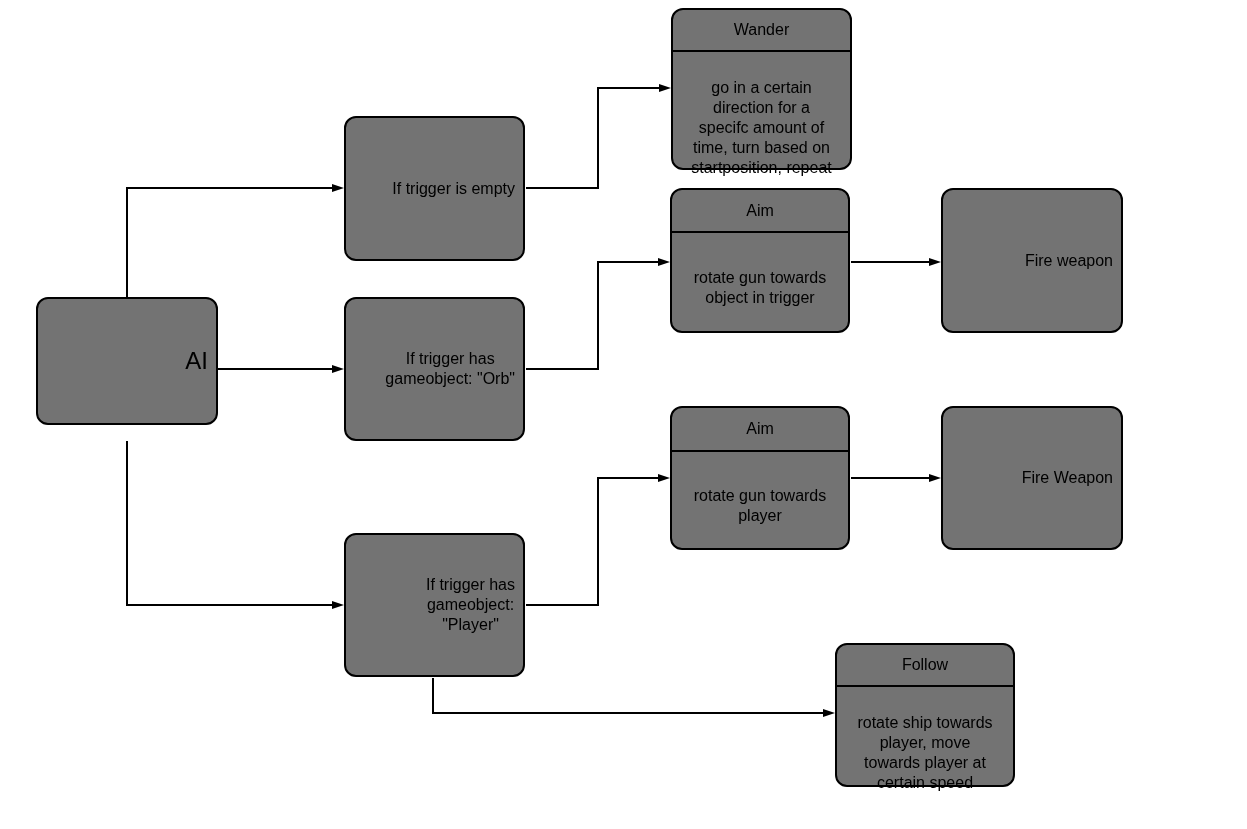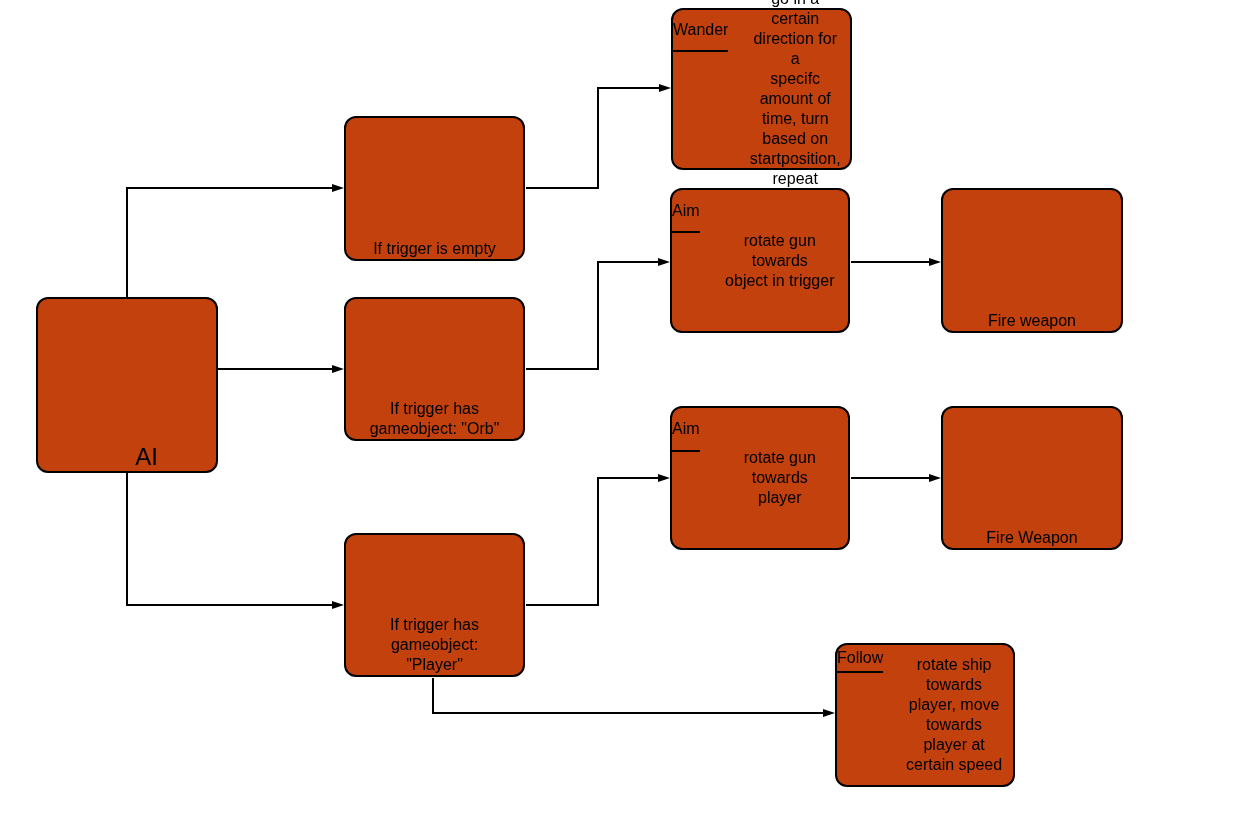--- a/index.html
+++ b/index.html
@@ -18,26 +18,26 @@
   .edges {
     position: absolute;
     left: 0; top: 0;
     width: 1247px;
     height: 829px;
     pointer-events: none;
   }
   .node {
     position: absolute;
     box-sizing: border-box;
-    background: #c2410c;
+    background: #737373;
     border: 2px solid #000000;
     border-radius: 12px;
     color: #000000;
     display: flex;
-    flex-direction: row;
+    flex-direction: column;
     gap: 12px;
   }
   .node.simple {
     align-items: flex-end;
     justify-content: center;
   }
   .label {
     font-size: 16px;
     line-height: 20px;
     text-align: center;
@@ -86,21 +86,21 @@
       <path d="M 127 441 L 127 605 L 333 605" marker-end="url(#arrow)"></path>
       <path d="M 526 188 L 598 188 L 598 88 L 660 88" marker-end="url(#arrow)"></path>
       <path d="M 526 369 L 598 369 L 598 262 L 659 262" marker-end="url(#arrow)"></path>
       <path d="M 851 262 L 930 262" marker-end="url(#arrow)"></path>
       <path d="M 526 605 L 598 605 L 598 478 L 659 478" marker-end="url(#arrow)"></path>
       <path d="M 851 478 L 930 478" marker-end="url(#arrow)"></path>
       <path d="M 433 678 L 433 713 L 824 713" marker-end="url(#arrow)"></path>
     </g>
   </svg>
 
-  <div class="node simple" style="left:36px; top:297px; width:182px; height:176px;padding-left:39px;">
+  <div class="node simple" style="left:36px; top:297px; width:182px; height:128px;padding-left:39px;">
     <div class="label ai-label">AI</div>
   </div>
 
   <div class="node simple" style="left:344px; top:116px; width:181px; height:145px;">
     <div class="label">If trigger is empty</div>
   </div>
 
   <div class="node simple" style="left:344px; top:297px; width:181px; height:144px;">
     <div class="label">If trigger has
 gameobject: "Orb"</div>
@@ -135,20 +135,20 @@
     <div class="node-header" style="height:44px;">Aim</div>
     <div class="node-body">rotate gun towards
 player</div>
   </div>
 
   <div class="node simple" style="left:941px; top:406px; width:182px; height:144px;">
     <div class="label">Fire Weapon</div>
   </div>
 
   <div class="node split" style="left:835px; top:643px; width:180px; height:144px;">
-    <div class="node-header" style="height:28px;">Follow</div>
+    <div class="node-header" style="height:42px;">Follow</div>
     <div class="node-body">rotate ship towards
 player, move
 towards player at
 certain speed</div>
   </div>
 
 </div>
 
 </body></html>

